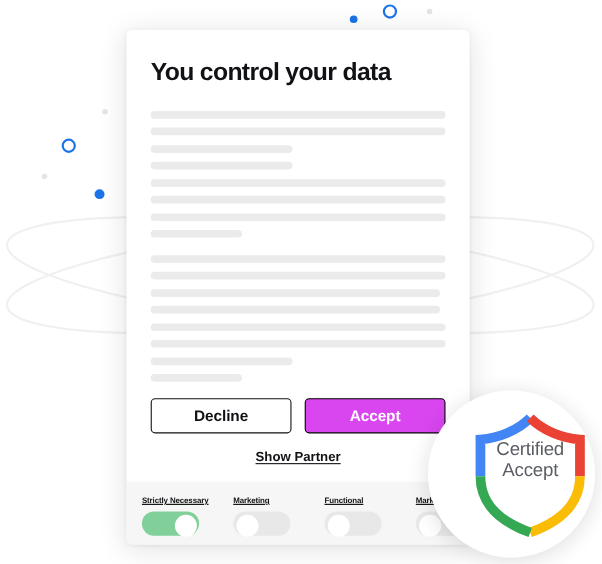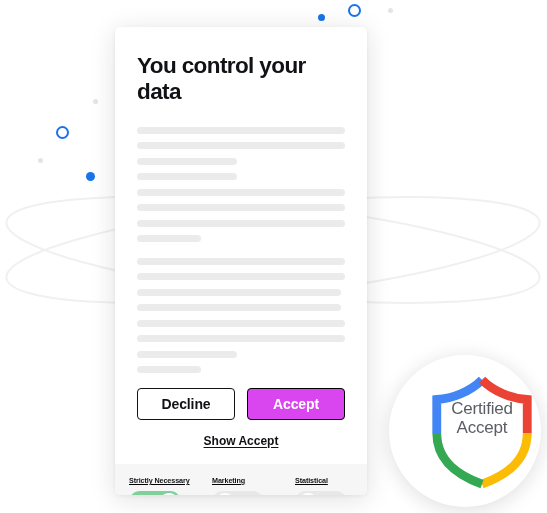--- a/index.html
+++ b/index.html
@@ -32,21 +32,21 @@
     position: absolute;
     border-radius: 50%;
     z-index: 2;
   }
 
   
   #consent-card {
     position: absolute;
     left: 115px;
     top: 27px;
-    width: 252px;
+    width: 312px;
     height: 468px;
     background: #ffffff;
     border-radius: 5px;
     box-shadow: 0 4px 26px rgba(20, 24, 32, 0.13),
                 0 1px 4px rgba(20, 24, 32, 0.06);
     z-index: 4;
     overflow: hidden;
     display: flex;
     flex-direction: column;
   }
@@ -258,37 +258,37 @@
           <div class="sk-line" style="width: 48%;"></div>
           <div class="sk-line" style="width: 31%;"></div>
         </div>
     </div>
 
     <div class="btn-row">
       <div id="decline-button" class="btn">Decline</div>
       <div id="accept-button" class="btn">Accept</div>
     </div>
 
-    <a id="show-details-link">Show Accept</a>
+    <a id="show-details-link">Show Partner</a>
 
     <div id="card-footer">
         <div class="toggle-cell">
           <div class="toggle-label">Strictly Necessary</div>
           <div class="toggle on">
             <div class="knob"></div>
           </div>
         </div>
         <div class="toggle-cell">
           <div class="toggle-label">Marketing</div>
           <div class="toggle">
             <div class="knob"></div>
           </div>
         </div>
         <div class="toggle-cell">
-          <div class="toggle-label">Statistical</div>
+          <div class="toggle-label">Functional</div>
           <div class="toggle">
             <div class="knob"></div>
           </div>
         </div>
         <div class="toggle-cell">
           <div class="toggle-label">Marketing</div>
           <div class="toggle">
             <div class="knob"></div>
           </div>
         </div>

